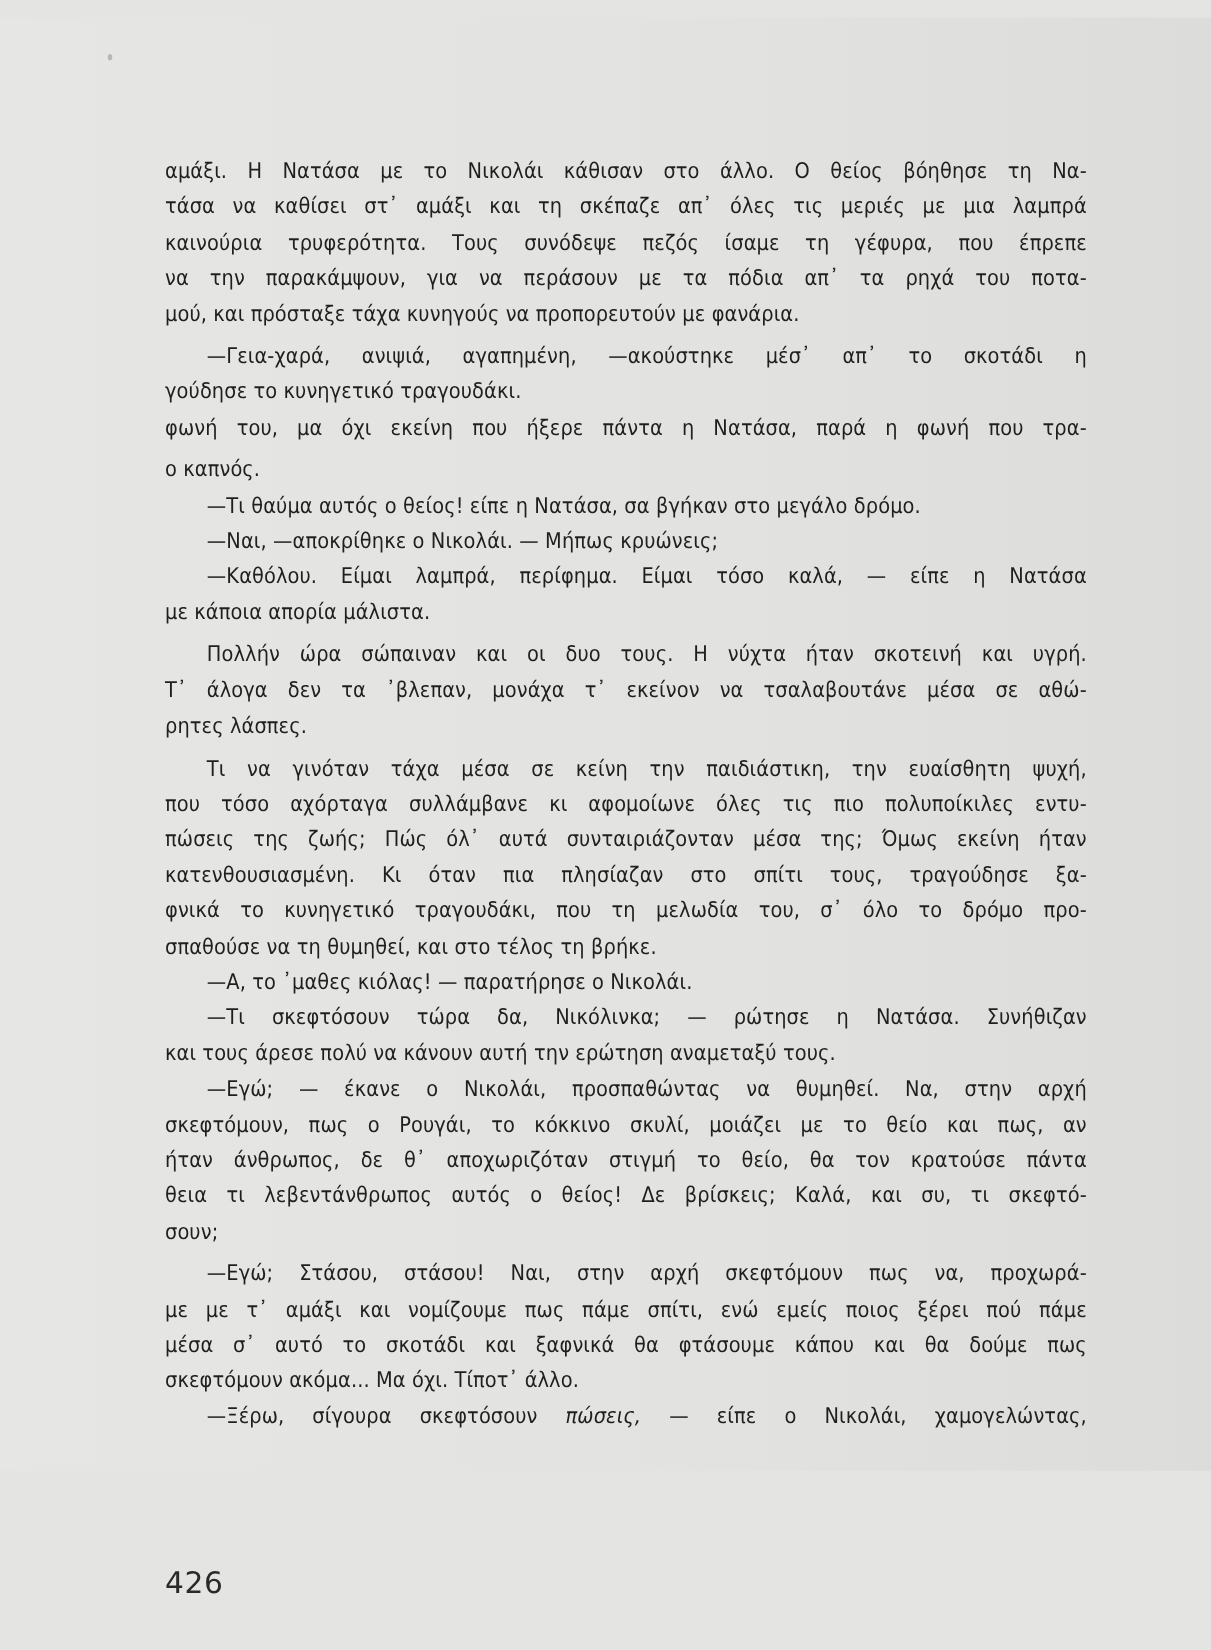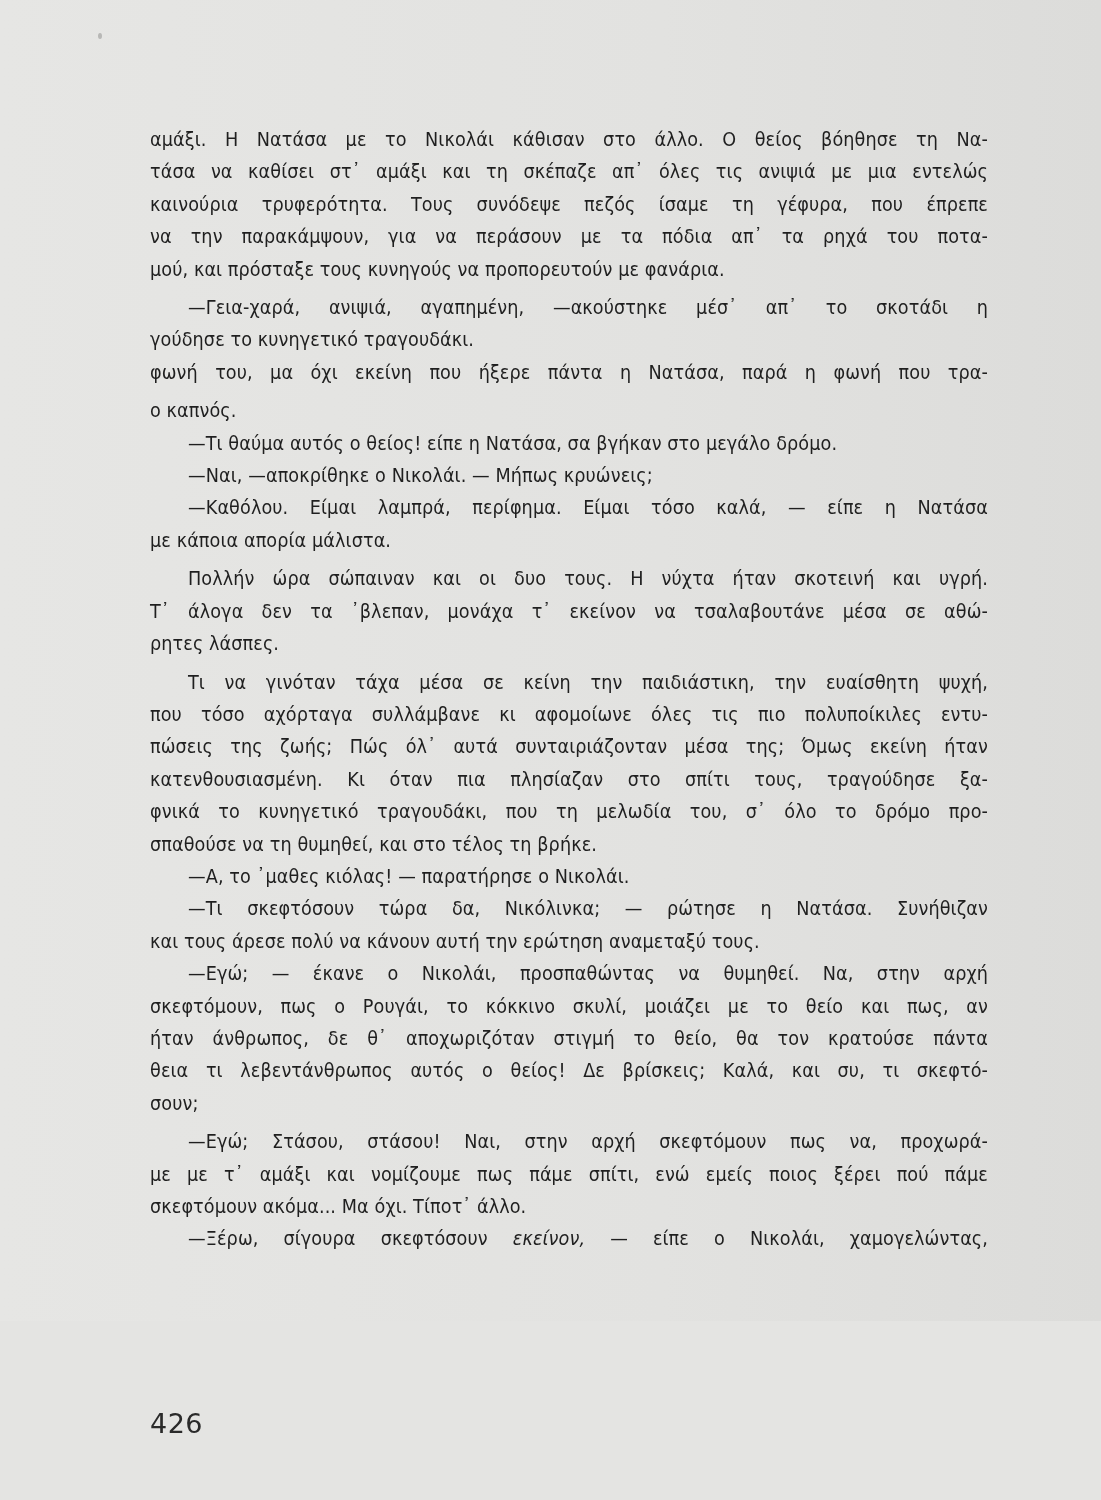--- a/index.html
+++ b/index.html
@@ -10,21 +10,21 @@
     body {
       width: 1101px;
       height: 1500px;
       position: relative;
       overflow: hidden;
       font-family: "DejaVu Sans", sans-serif;
       color: #1f1f1f;
     }
     .page {
       position: absolute;
-      left: 0; top: 0;
+      left: 0; top: 16px;
       width: 1101px; height: 1321px;
       background: linear-gradient(90deg, #e6e6e4 0%, #e2e2e0 60%, #dcdcda 100%);
     }
     .speck {
       position: absolute;
       left: 98px; top: 33px;
       width: 4px; height: 6px;
       border-radius: 50%;
       background: #9a9a98;
       opacity: 0.6;
@@ -78,24 +78,24 @@
 </head>
 <body>
 
 <div class="page">
   <div class="speck"></div>
 
   <div class="text-block">
 
     <p class="para cont">
       <span class="line">αμάξι. Η Νατάσα με το Νικολάι κάθισαν στο άλλο. Ο θείος βόηθησε τη Να-</span>
-      <span class="line">τάσα να καθίσει στ᾽ αμάξι και τη σκέπαζε απ᾽ όλες τις ανιψιά με μια εντελώς</span>
+      <span class="line">τάσα να καθίσει στ᾽ αμάξι και τη σκέπαζε απ᾽ όλες τις μεριές με μια λαμπρά</span>
       <span class="line">καινούρια τρυφερότητα. Τους συνόδεψε πεζός ίσαμε τη γέφυρα, που έπρεπε</span>
       <span class="line">να την παρακάμψουν, για να περάσουν με τα πόδια απ᾽ τα ρηχά του ποτα-</span>
-      <span class="line last">μού, και πρόσταξε τους κυνηγούς να προπορευτούν με φανάρια.</span>
+      <span class="line last">μού, και πρόσταξε τάχα κυνηγούς να προπορευτούν με φανάρια.</span>
     </p>
 
     <p class="para cont gap">
       <span class="line indent">—Γεια-χαρά, ανιψιά, αγαπημένη, —ακούστηκε μέσ᾽ απ᾽ το σκοτάδι η</span>
       <span class="line last">γούδησε το κυνηγετικό τραγουδάκι.</span>
       <span class="line">φωνή του, μα όχι εκείνη που ήξερε πάντα η Νατάσα, παρά η φωνή που τρα-</span>
     </p>
 
     <p class="para cont gap">
       <span class="line last">ο καπνός.</span>
@@ -142,23 +142,24 @@
       <span class="line indent">—Εγώ; — έκανε ο Νικολάι, προσπαθώντας να θυμηθεί. Να, στην αρχή</span>
       <span class="line">σκεφτόμουν, πως ο Ρουγάι, το κόκκινο σκυλί, μοιάζει με το θείο και πως, αν</span>
       <span class="line">ήταν άνθρωπος, δε θ᾽ αποχωριζόταν στιγμή το θείο, θα τον κρατούσε πάντα</span>
       <span class="line">θεια τι λεβεντάνθρωπος αυτός ο θείος! Δε βρίσκεις; Καλά, και συ, τι σκεφτό-</span>
       <span class="line last">σουν;</span>
     </p>
 
     <p class="para cont gap">
       <span class="line indent">—Εγώ; Στάσου, στάσου! Ναι, στην αρχή σκεφτόμουν πως να, προχωρά-</span>
       <span class="line">με με τ᾽ αμάξι και νομίζουμε πως πάμε σπίτι, ενώ εμείς ποιος ξέρει πού πάμε</span>
+      <span class="line">μέσα σ᾽ αυτό το σκοτάδι και ξαφνικά θα φτάσουμε κάπου και θα δούμε πως</span>
       <span class="line last">σκεφτόμουν ακόμα... Μα όχι. Τίποτ᾽ άλλο.</span>
     </p>
 
     <p class="para cont">
-      <span class="line indent"><span>—Ξέρω, σίγουρα σκεφτόσουν </span><em>εκείνον,</em><span> — είπε ο Νικολάι, χαμογελώντας,</span></span>
+      <span class="line indent"><span>—Ξέρω, σίγουρα σκεφτόσουν </span><em>πώσεις,</em><span> — είπε ο Νικολάι, χαμογελώντας,</span></span>
     </p>
 
   </div>
 
   <div class="page-number">426</div>
 </div>
 
 </body></html>

